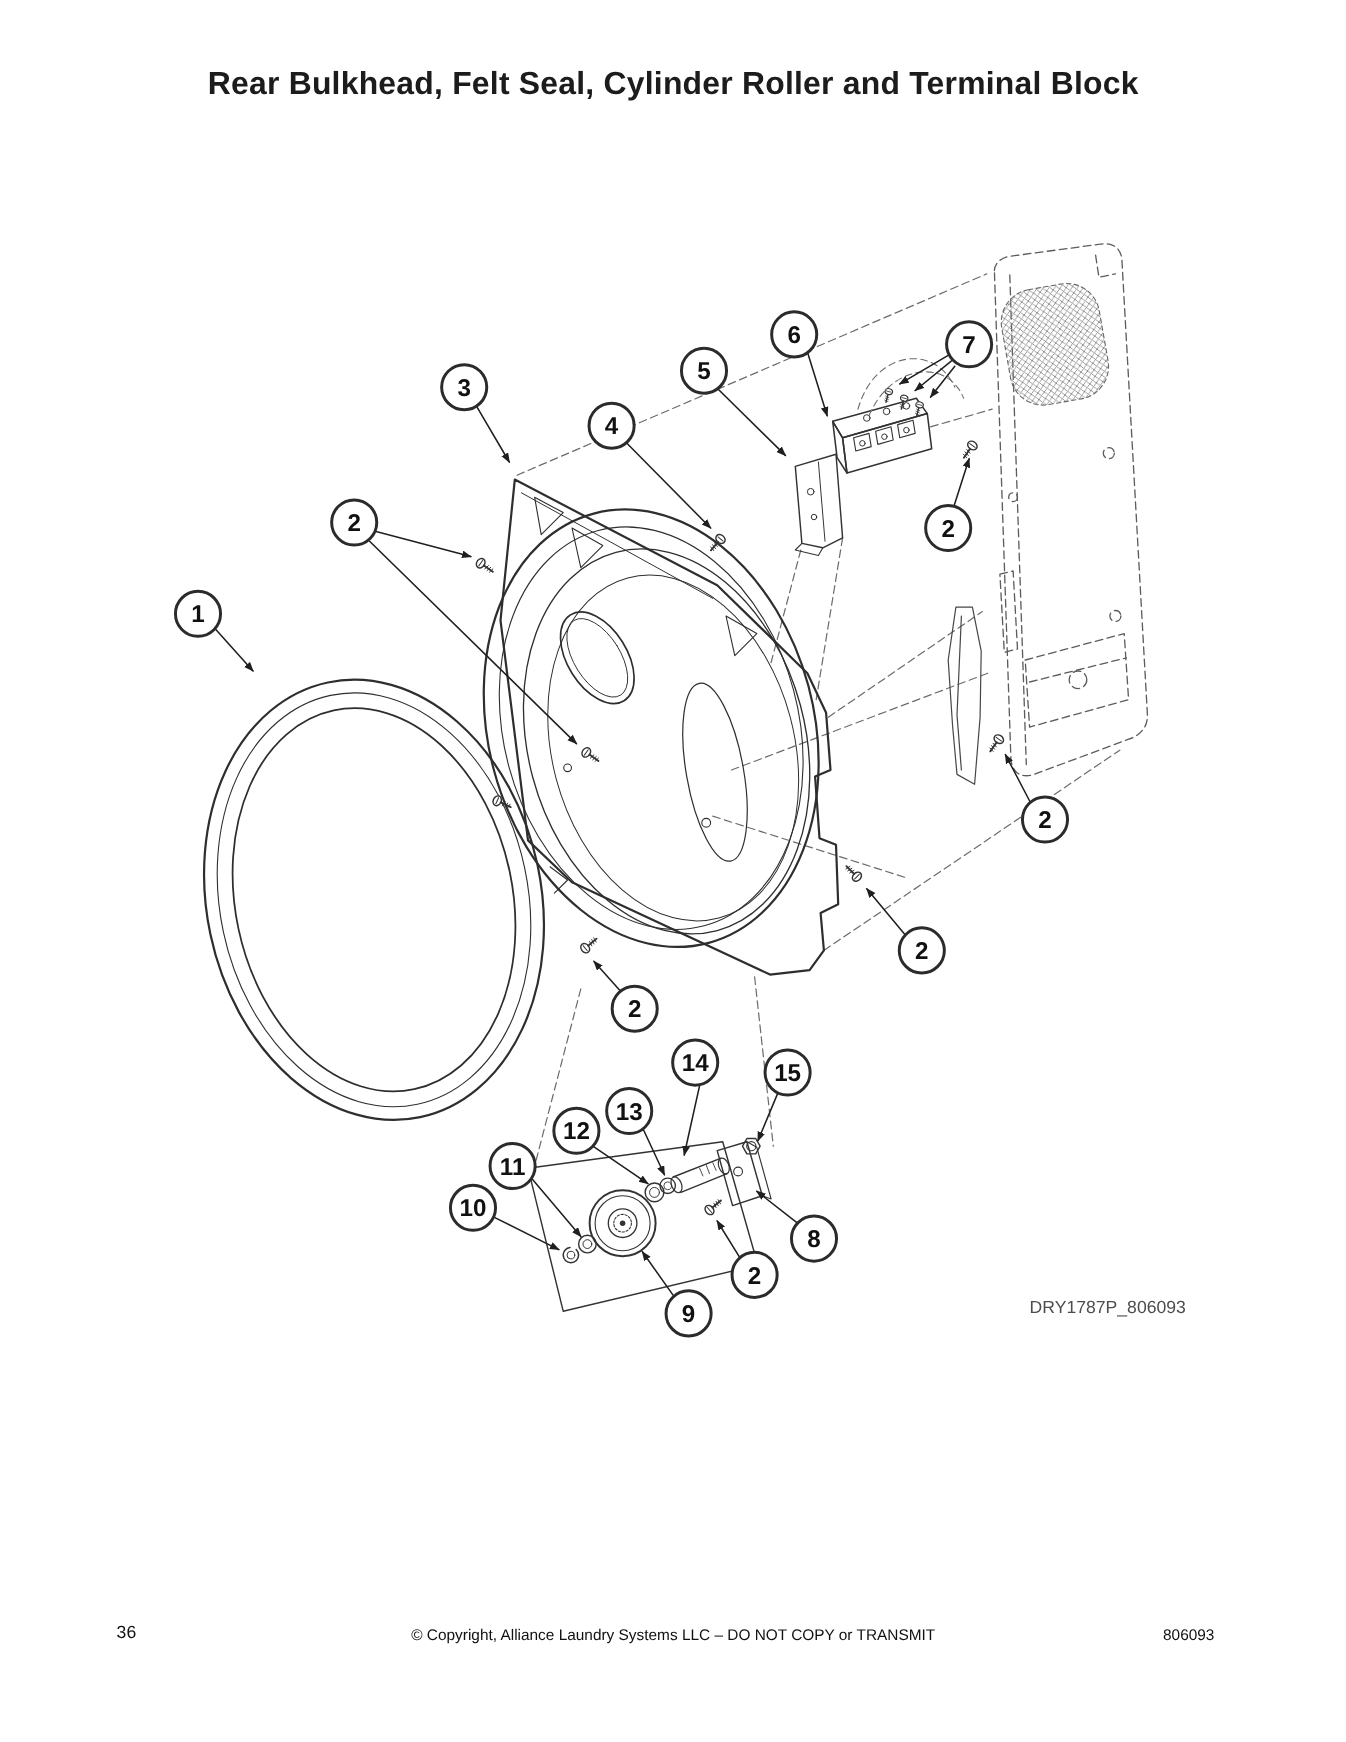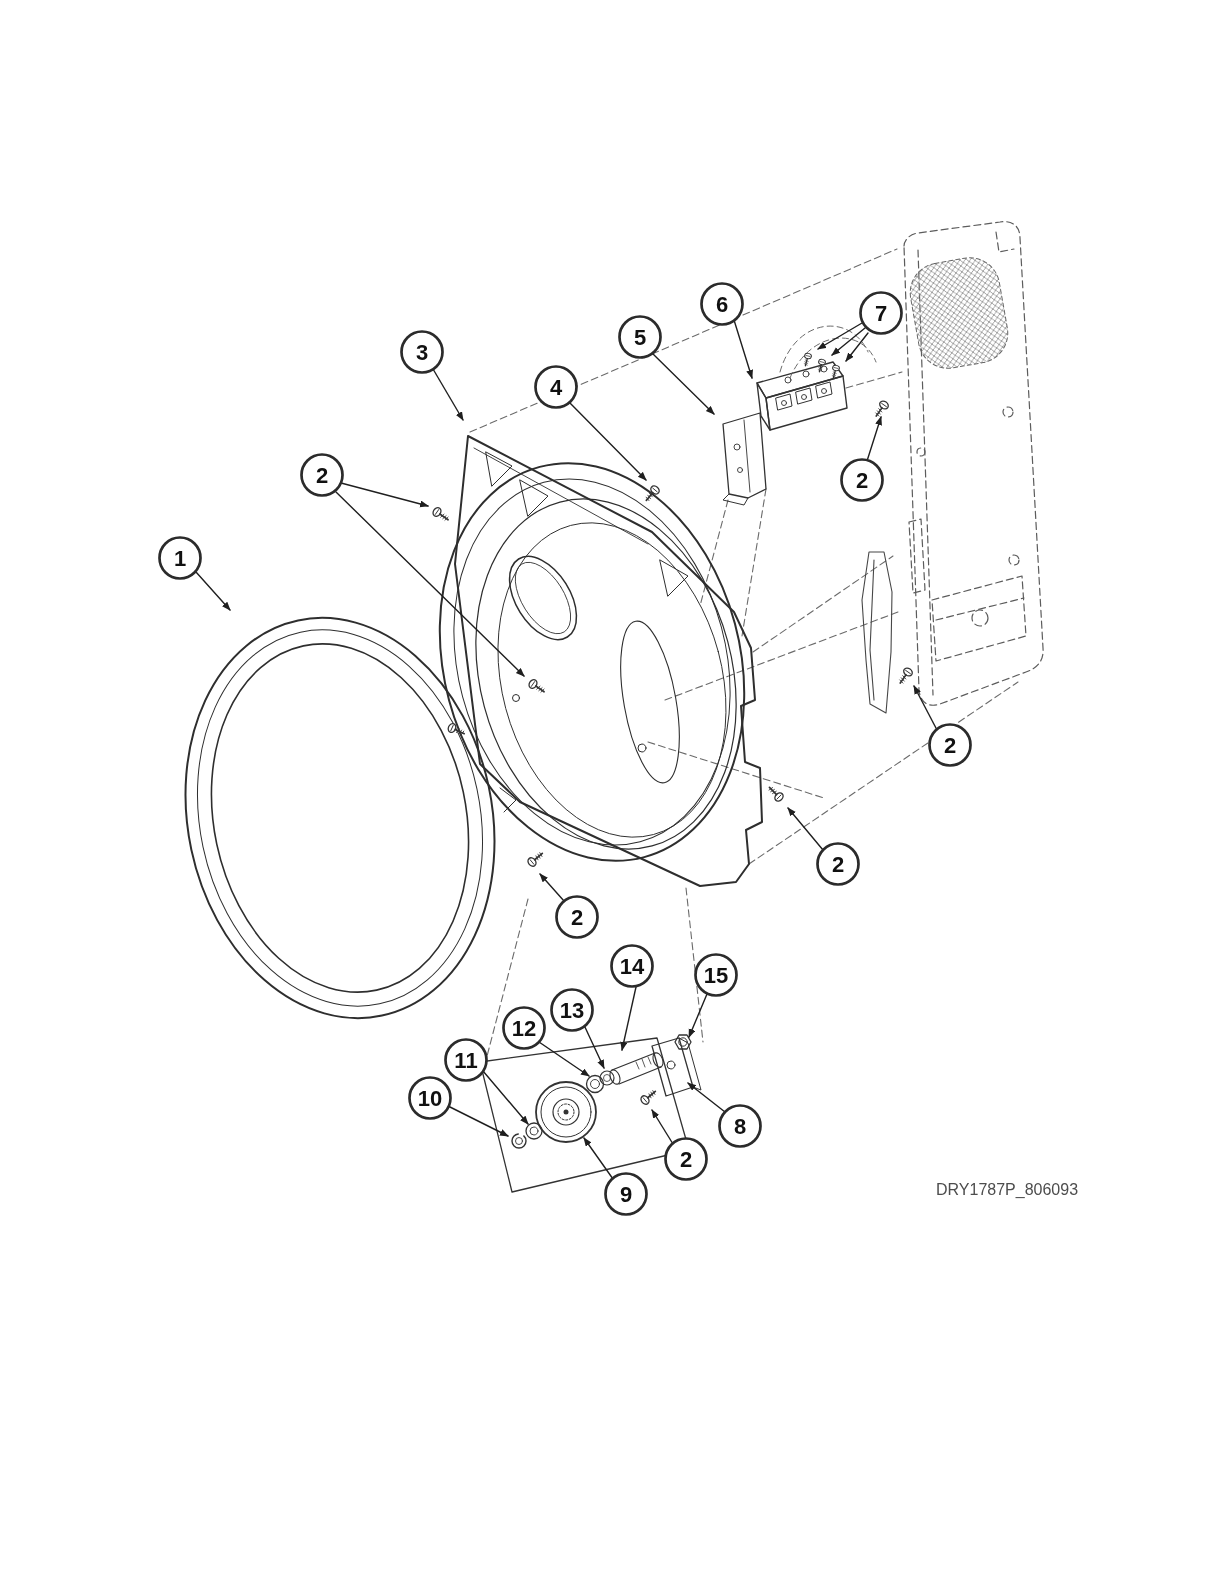--- a/index.html
+++ b/index.html
@@ -12,20 +12,21 @@
   .footer .pageno{position:absolute;left:106px;top:0;font-size:16px;color:#111;}
   .footer .copy{position:absolute;left:50%;transform:translateX(-50%);top:2px;font-size:14px;color:#111;}
   .footer .docno{position:absolute;right:120px;top:2px;font-size:14px;color:#111;}
   text.co{font-family:"Liberation Sans",sans-serif;font-weight:bold;font-size:22px;fill:#111;}
 </style>
 </head>
 <body>
 
 <div class="page">
 
+  <h1 class="title">Rear Bulkhead, Felt Seal, Cylinder Roller and Terminal Block</h1>
 
   <svg class="diagram" width="1224" height="1584" viewBox="0 0 1224 1584" xmlns="http://www.w3.org/2000/svg">
     <defs>
       <marker id="arw" markerUnits="userSpaceOnUse" markerWidth="10" markerHeight="8" refX="8" refY="3.5" orient="auto">
         <path d="M0 0 L9 3.5 L0 7 Z" fill="#1f1f1f"></path>
       </marker>
       <pattern id="hatch" width="6" height="6" patternUnits="userSpaceOnUse">
         <path d="M0 0 L6 6 M6 0 L0 6" stroke="#8a8a8a" stroke-width="0.8"></path>
       </pattern>
       <g id="screw">
@@ -275,14 +276,19 @@
       </g>
       <g>
         <circle cx="716" cy="975" r="20.5" fill="#fff" stroke="#2b2b2b" stroke-width="2.7"></circle>
         <text class="co" x="716" y="975" dy="0.36em" text-anchor="middle">15</text>
       </g>
     </g>
   </svg>
 
   <div class="figref">DRY1787P_806093</div>
 
+  <div class="footer">
+    <span class="pageno">36</span>
+    <span class="copy">© Copyright, Alliance Laundry Systems LLC – DO NOT COPY or TRANSMIT</span>
+    <span class="docno">806093</span>
+  </div>
 
 </div>
 
 </body></html>

